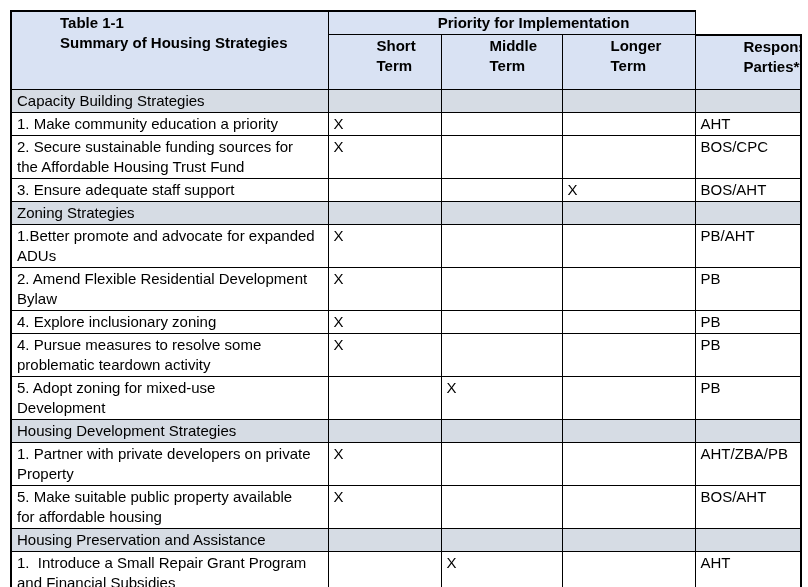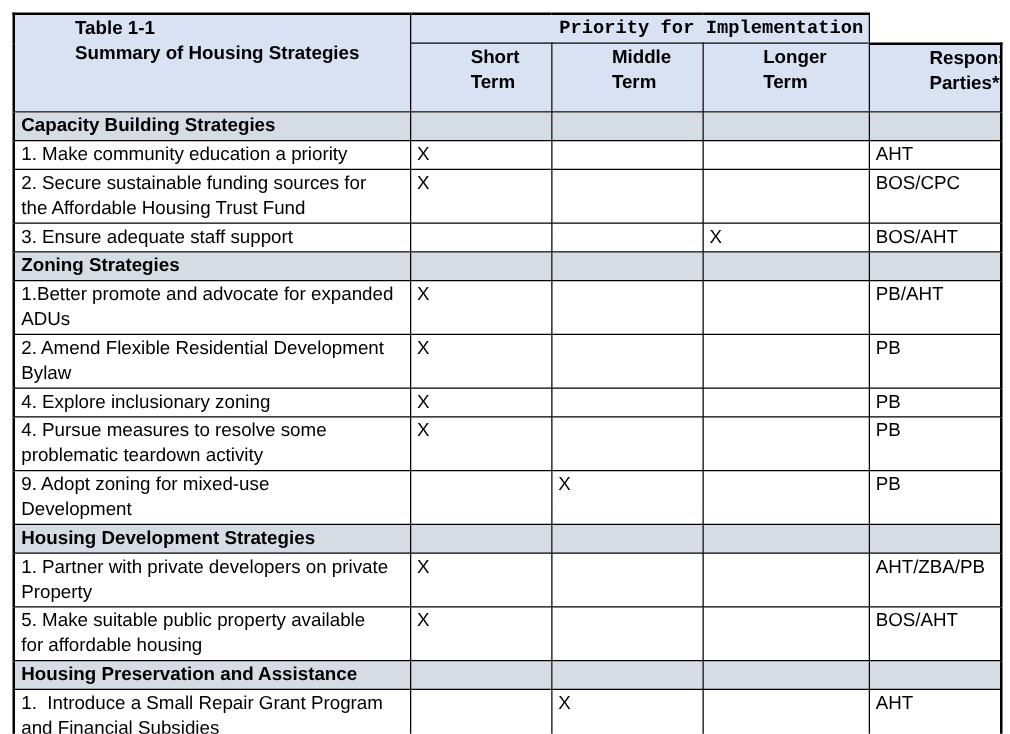--- a/index.html
+++ b/index.html
@@ -45,32 +45,32 @@
   
   tr.r1 { height: 22px; }
   tr.r2 { height: 55px; margin-top: 40px; }
   .tbl td.title-cell,
   .tbl td.priority-cell,
   .tbl td.colhead {
     background: var(--header-fill);
     font-weight: bold;
     padding-left: 48px;
   }
-  .tbl td.priority-cell { text-align: right; font-family: Liberation Mono, monospace; }
+  .tbl td.priority-cell { text-align: center; }
   .tbl td.resp-head { border-top-width: 2px; white-space: pre-wrap; }
   .tbl td.empty-corner {
     border-top: none !important;
     border-right: none !important;
     background: #ffffff;
   }
 
   
   tr.section-row { height: 21px; }
   tr.section-row td { background: var(--section-fill); }
-  .tbl td.section-title { font-weight: bold; }
+  .tbl td.section-title { font-weight: normal; }
 
   
   tr.strategy-row { height: 21px; }
   .tbl td.strategy { white-space: pre-wrap; margin-top: 20px; }
 </style>
 </head>
 <body>
 
 <div class="page">
   <table class="tbl">
@@ -159,21 +159,21 @@
         </tr>
         <tr class="strategy-row">
           <td class="strategy edge-left">4. Pursue measures to resolve some
 problematic teardown activity</td>
           <td class="mark">X</td>
           <td class="mark"></td>
           <td class="mark"></td>
           <td class="resp edge-right">PB</td>
         </tr>
         <tr class="strategy-row">
-          <td class="strategy edge-left">9. Adopt zoning for mixed-use
+          <td class="strategy edge-left">5. Adopt zoning for mixed-use
 Development</td>
           <td class="mark"></td>
           <td class="mark">X</td>
           <td class="mark"></td>
           <td class="resp edge-right">PB</td>
         </tr>
         <tr class="section-row">
           <td class="section-title edge-left">Housing Development Strategies</td>
           <td class=""></td>
           <td class=""></td>

